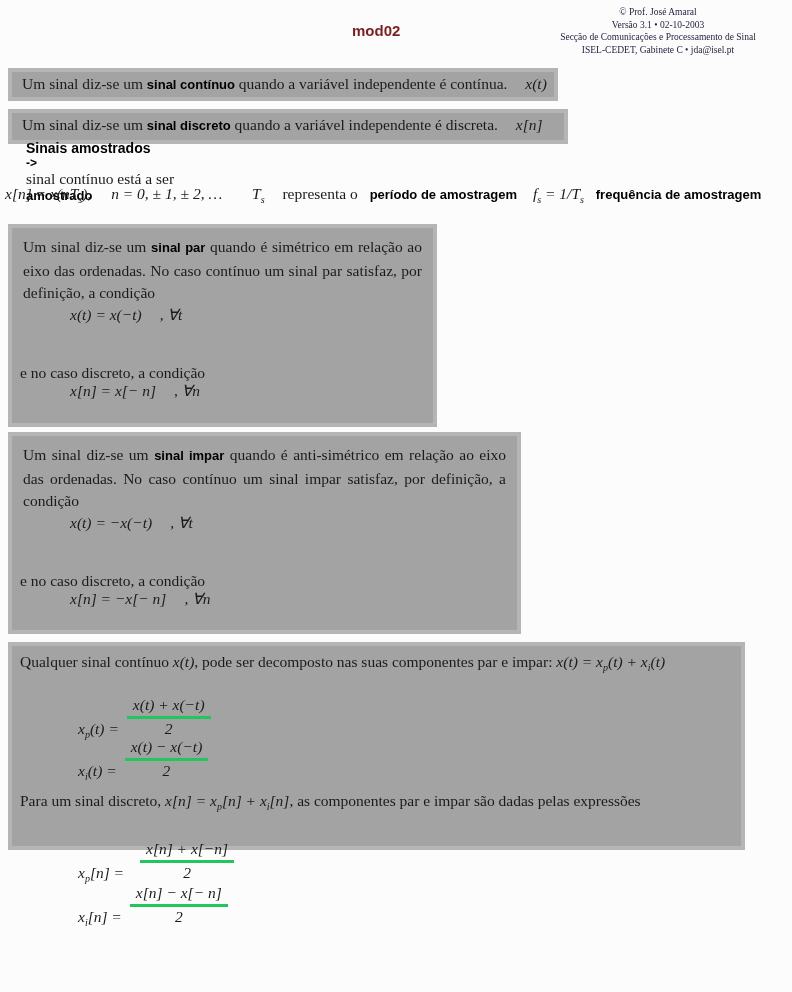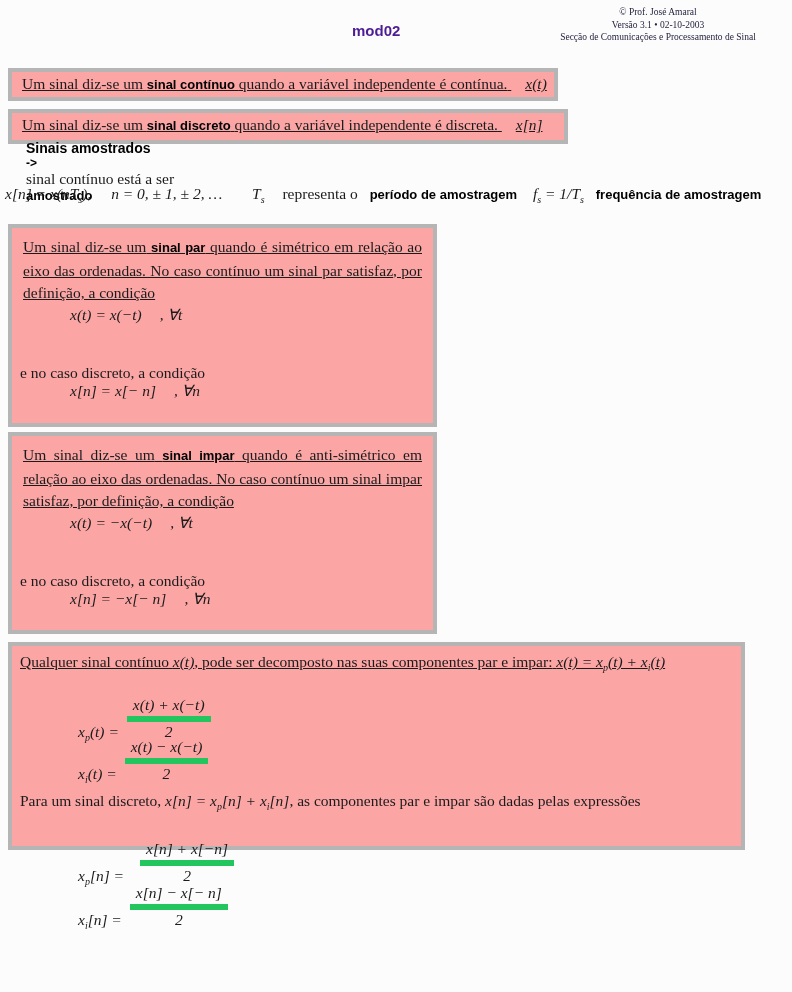--- a/index.html
+++ b/index.html
@@ -16,29 +16,29 @@
     overflow:hidden;
   }
   .header{
     position:absolute;top:6px;right:8px;width:252px;
     text-align:center;font-size:9.5px;line-height:1.32;
     color:var(--header-text);
   }
   .title{
     position:absolute;top:22px;left:352px;
     font-family:"Liberation Sans",sans-serif;font-weight:bold;font-size:15px;
-    color:#4c1d95;
+    color:#7f1d1d;
   }
   .gbox{
-    position:absolute;border:4px solid var(--box-border);background:#fca5a5;text-decoration:underline;
+    position:absolute;border:4px solid var(--box-border);background:#a3a3a3;
   }
   .box-continuo{top:68px;left:8px;width:550px;height:33px;}
   .box-discreto{top:109px;left:8px;width:560px;height:35px;}
   .box-par{top:224px;left:8px;width:429px;height:203px;}
-  .box-impar{top:432px;left:8px;width:429px;height:202px;}
+  .box-impar{top:432px;left:8px;width:513px;height:202px;}
   .box-decomp{top:642px;left:8px;width:737px;height:208px;}
   .defline{
     margin:0;padding:3px 10px 0;font-size:15.5px;white-space:nowrap;
   }
   .bsans{
     font-family:"Liberation Sans",sans-serif;font-weight:bold;font-size:13px;
     color:#000;
   }
   .bsans-lg{
     font-family:"Liberation Sans",sans-serif;font-weight:bold;font-size:14px;
@@ -82,30 +82,31 @@
   .discline{
     position:absolute;left:8px;top:146px;font-size:15.5px;white-space:nowrap;
   }
   .eqrow{
     position:absolute;left:66px;display:flex;align-items:flex-end;
     font-size:15.5px;white-space:nowrap;
   }
   .eqrow .lhs{margin-right:8px;}
   .row1{top:50px;} .row2{top:92px;} .row3{top:194px;gap:8px;} .row4{top:238px;}
   .frac{display:inline-flex;flex-direction:column;align-items:center;}
-  .frac .num{display:block;padding:0 6px 2px;border-bottom:6px solid #22c55e;}
+  .frac .num{display:block;padding:0 6px 2px;border-bottom:3px solid #22c55e;}
   .frac .den{display:block;padding-top:1px;}
 </style>
 </head>
 <body>
 
 <div class="header">
   <div>© Prof. José Amaral</div>
   <div>Versão 3.1 • 02-10-2003</div>
   <div>Secção de Comunicações e Processamento de Sinal</div>
+  <div>ISEL-CEDET, Gabinete C • jda@isel.pt</div>
 </div>
 
 <div class="title">mod02</div>
 
 <div class="gbox box-continuo">
   <p class="defline"><span>Um sinal diz-se um</span>
     <span class="bsans">sinal contínuo</span>
     <span>quando a variável independente é contínua.</span>
     <span class="math ml14">x(t)</span></p>
 </div>

